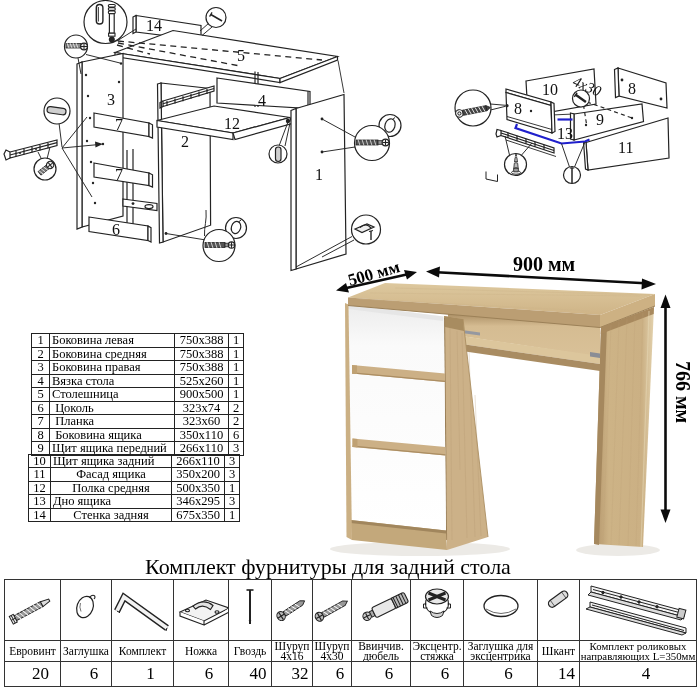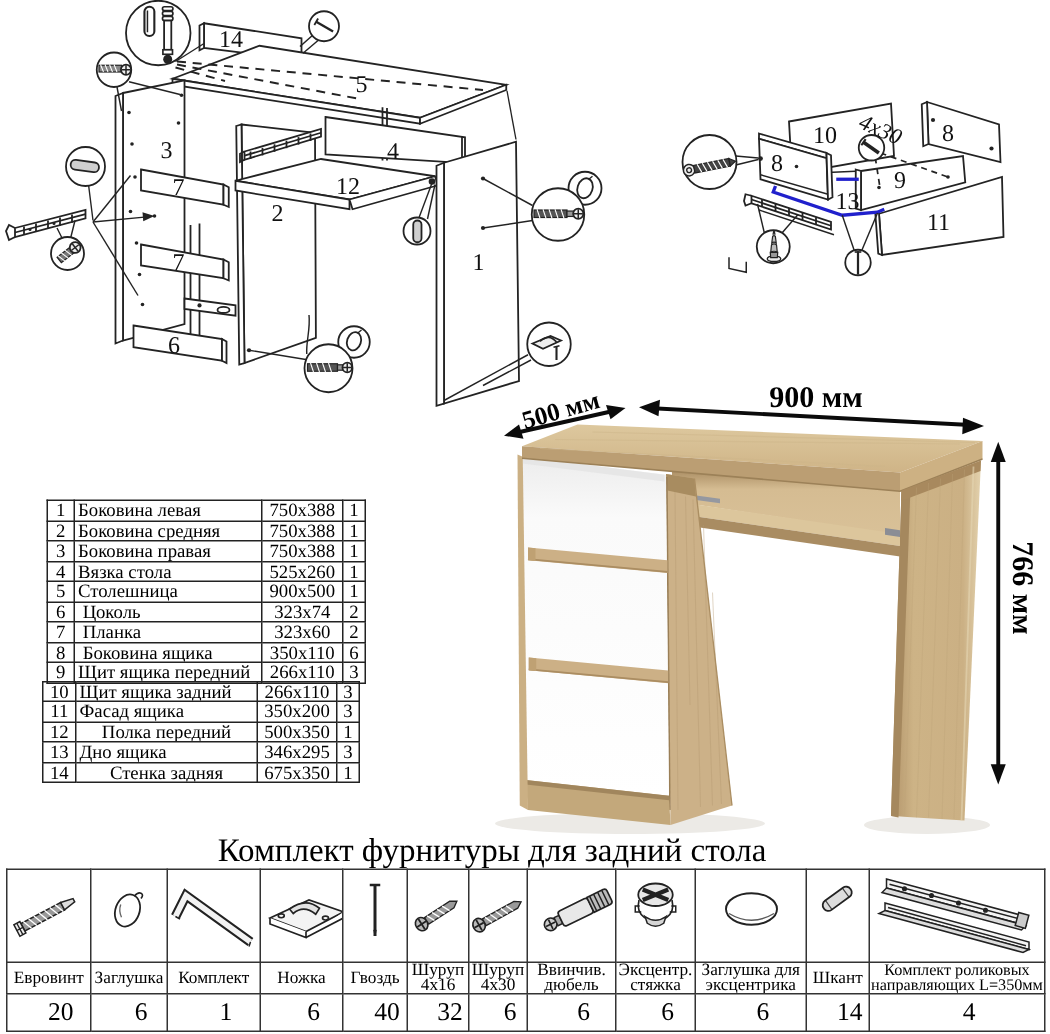--- a/index.html
+++ b/index.html
@@ -484,27 +484,27 @@
 <table class="plist plower" style="left:28px;top:453.5px;">
 <tbody>
         <tr>
           <td class="n" style="width:17px">10</td>
           <td style="width:116px">Щит ящика задний</td>
           <td class="d" style="width:48px">266x110</td>
           <td class="q" style="width:10px">3</td>
         </tr>
 <tr>
           <td class="n">11</td>
-          <td style="">Фасад ящика</td>
+          <td style="text-align:center">Фасад ящика</td>
           <td class="d">350x200</td>
           <td class="q">3</td>
         </tr>
 <tr>
           <td class="n">12</td>
-          <td style="text-align:center">Полка передний</td>
+          <td style="text-align:center">Полка средняя</td>
           <td class="d">500x350</td>
           <td class="q">1</td>
         </tr>
 <tr>
           <td class="n">13</td>
           <td style="">Дно ящика</td>
           <td class="d">346x295</td>
           <td class="q">3</td>
         </tr>
 <tr>

